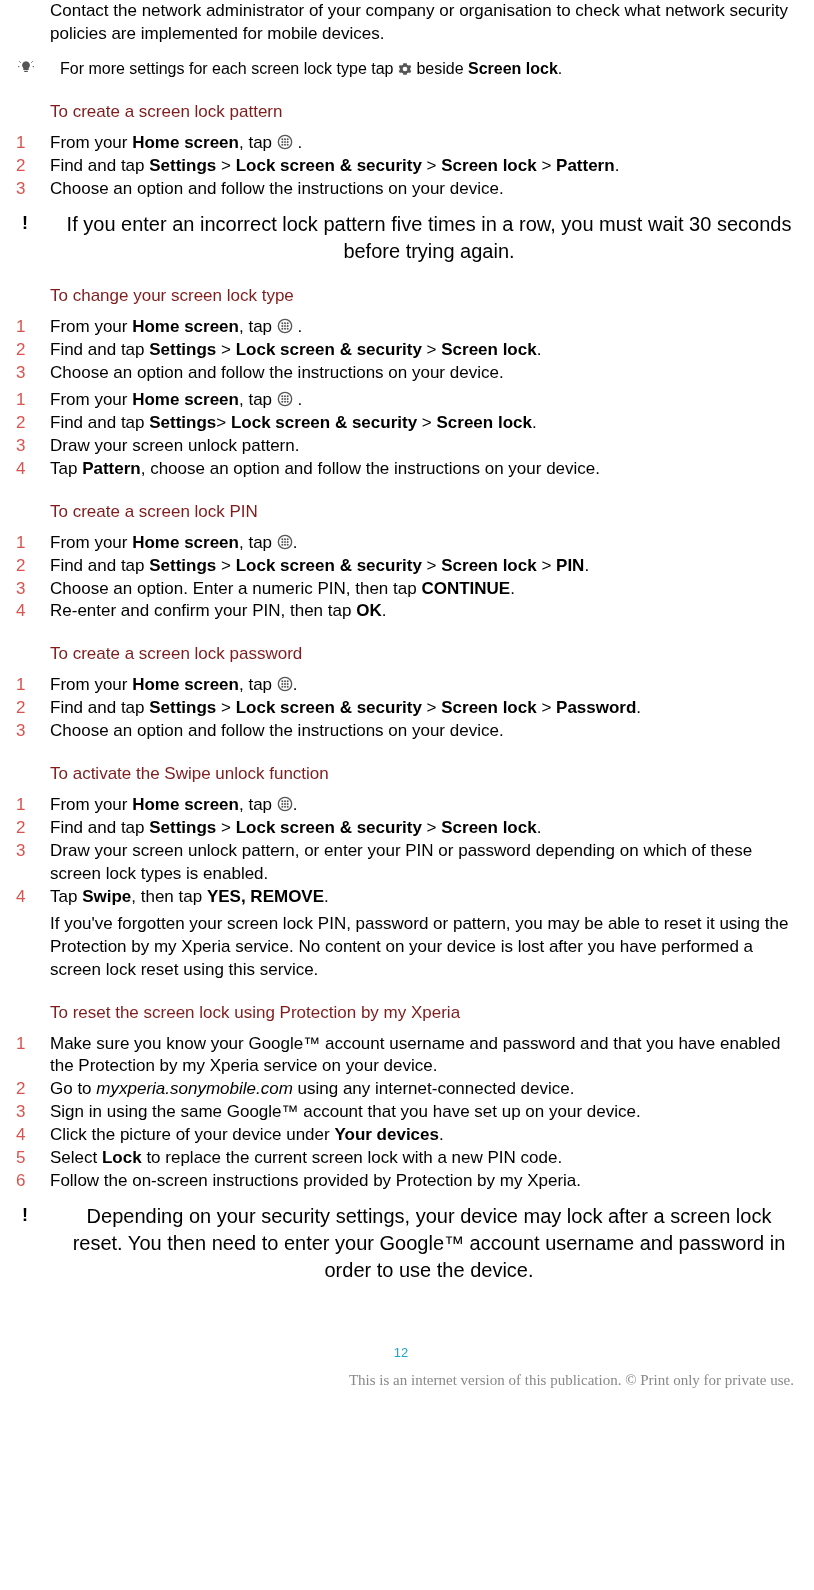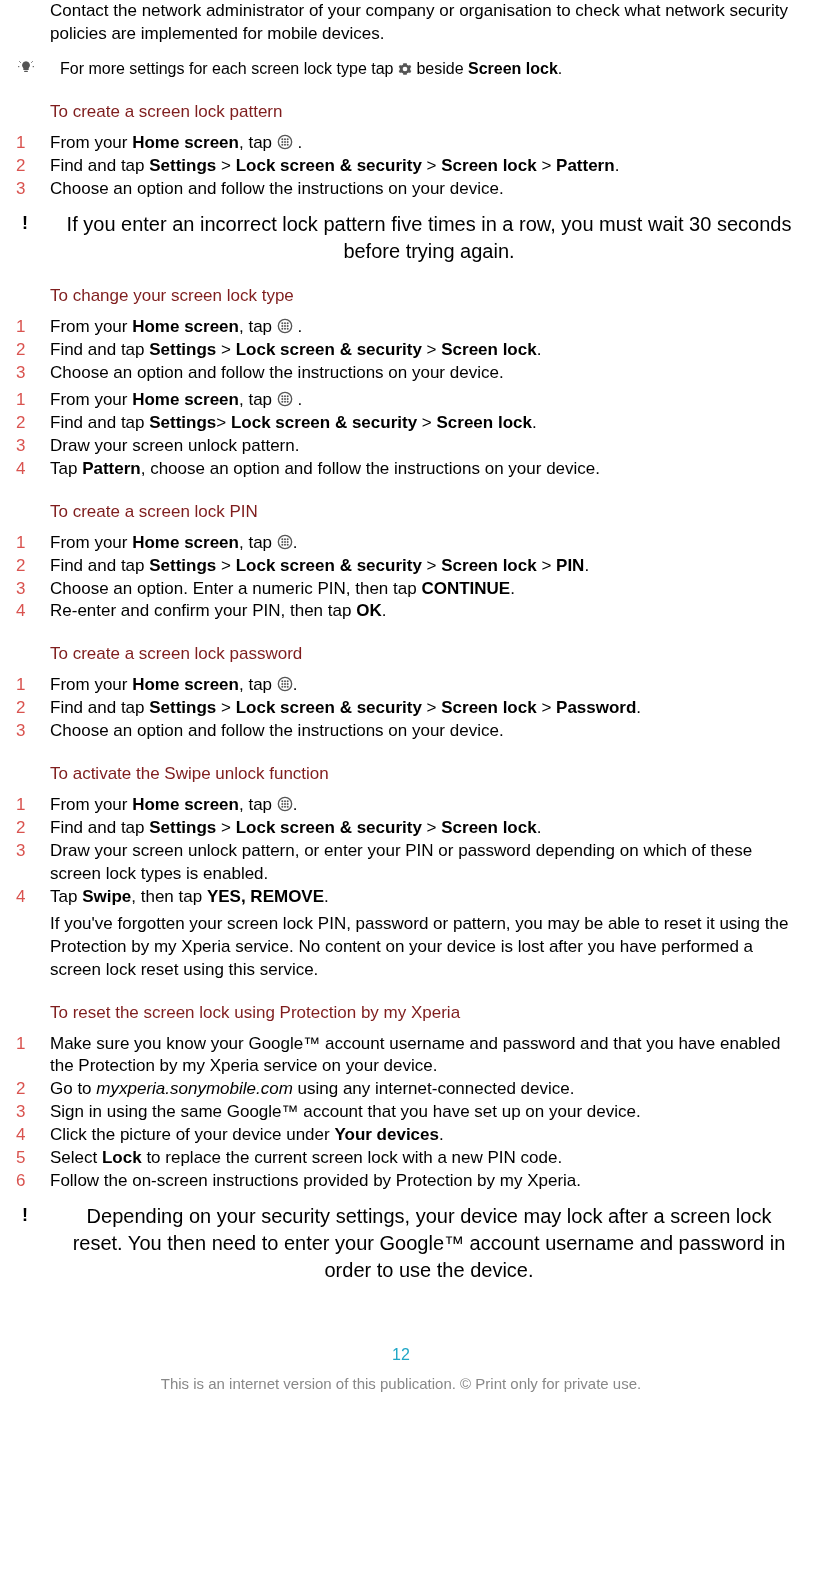--- a/index.html
+++ b/index.html
@@ -103,29 +103,30 @@
   .gear-icon {
     display: inline-block;
     width: 14px;
     height: 14px;
     vertical-align: -2px;
   }
   .gear-icon svg { display:block; }
   .page-number {
     text-align: center;
     color: #1ea6c6;
-    font-size: 16px;
+    font-size: 13px;
     margin-top: 60px;
   }
   .footer-note {
-    text-align: center;
+    text-align: right;
     color: #888;
     font-size: 15px;
     margin-top: 8px;
     padding-bottom: 14px;
+    font-family: Liberation Serif, serif;
   }
 </style>
 </head>
 <body>
 
 <div class="page">
 
   <p class="para">Contact the network administrator of your company or organisation to check what network security policies are implemented for mobile devices.</p>
 
   <div class="tip-row">

